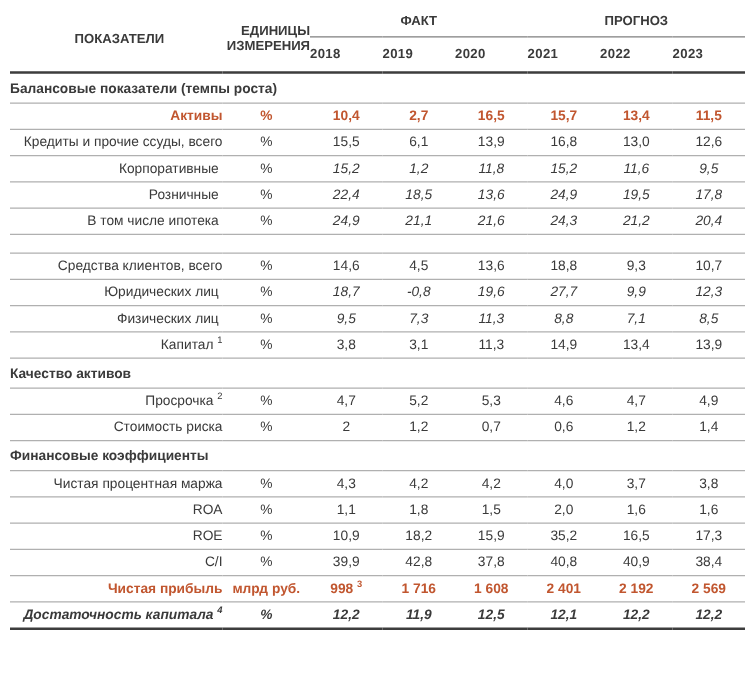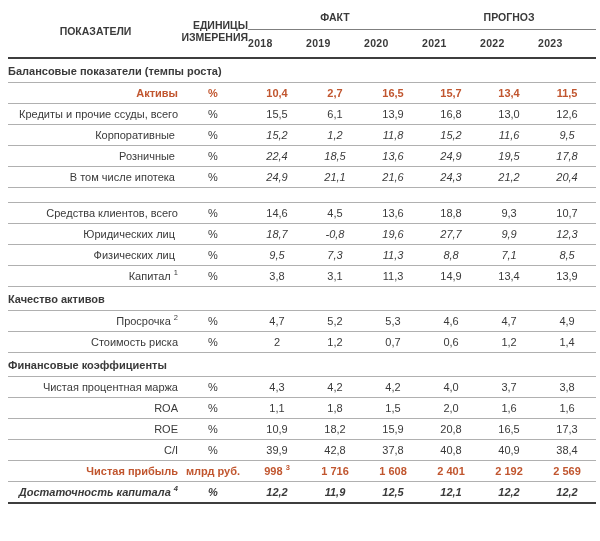--- a/index.html
+++ b/index.html
@@ -214,21 +214,21 @@
           <td class="val">2,0</td>
           <td class="val">1,6</td>
           <td class="val">1,6</td>
         </tr>
         <tr>
           <td class="lbl">ROE</td>
           <td class="unit">%</td>
           <td class="val">10,9</td>
           <td class="val">18,2</td>
           <td class="val">15,9</td>
-          <td class="val">20,8</td>
+          <td class="val">35,2</td>
           <td class="val">16,5</td>
           <td class="val">17,3</td>
         </tr>
         <tr>
           <td class="lbl">C/I</td>
           <td class="unit">%</td>
           <td class="val">39,9</td>
           <td class="val">42,8</td>
           <td class="val">37,8</td>
           <td class="val">40,8</td>

